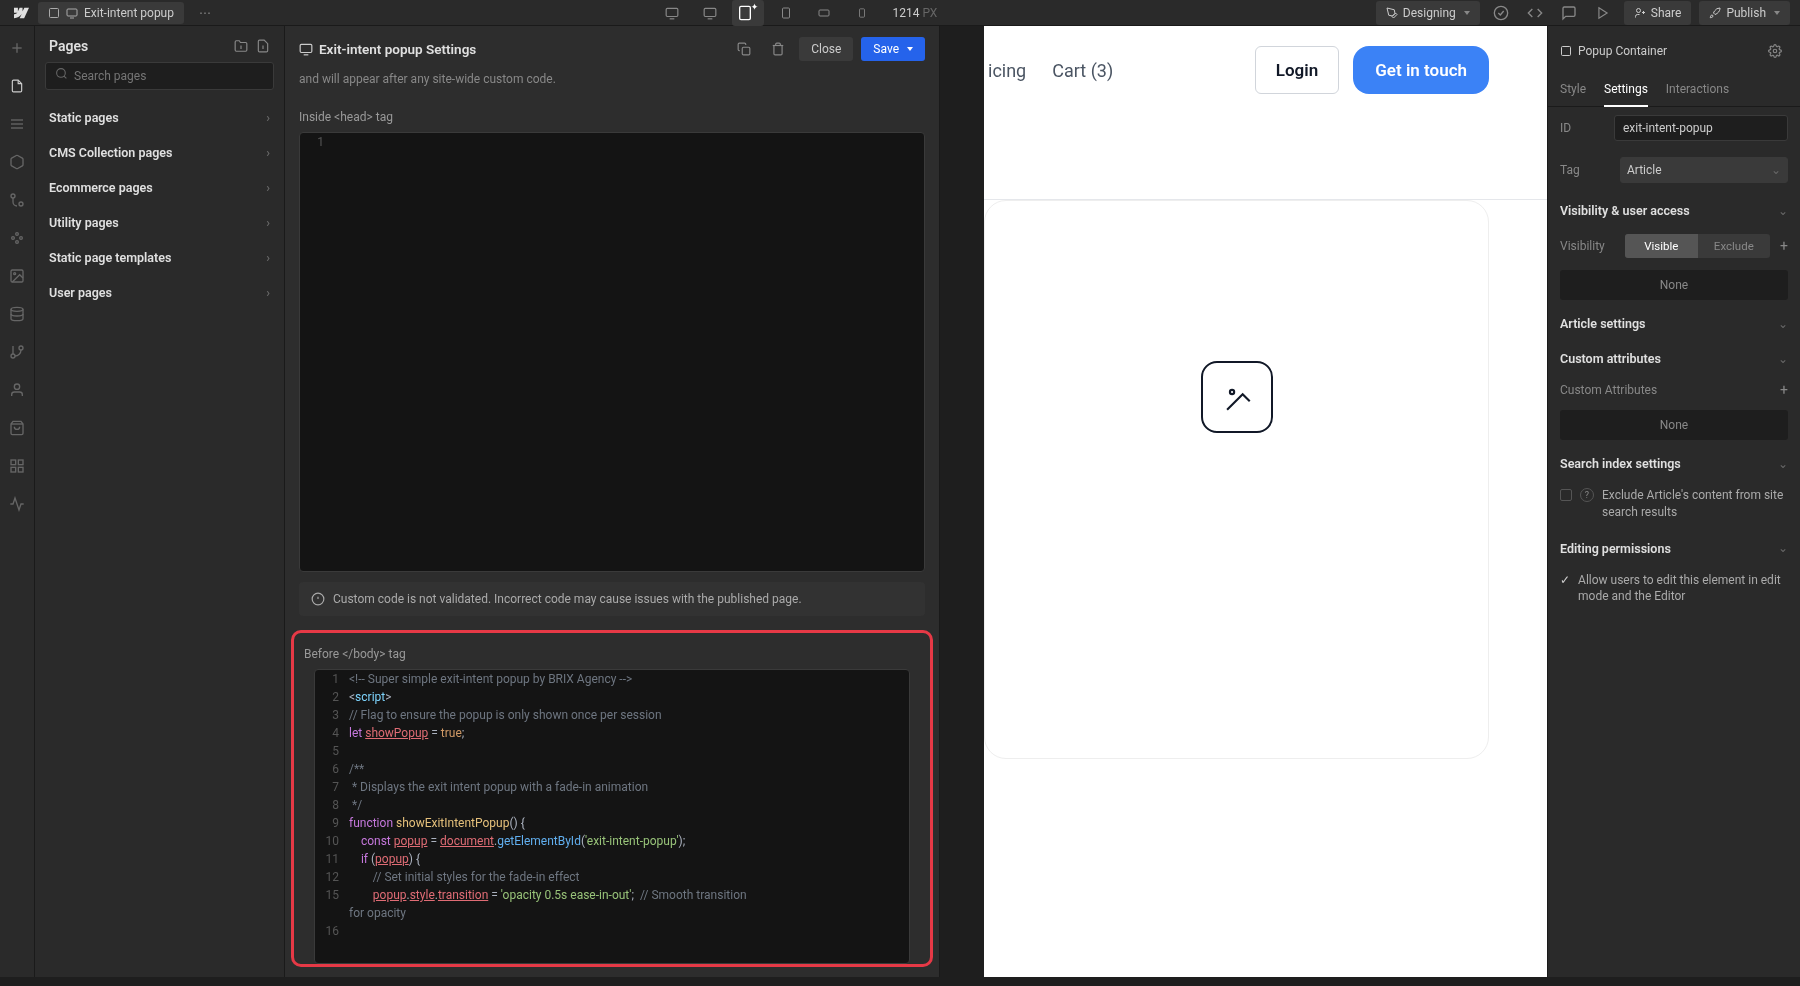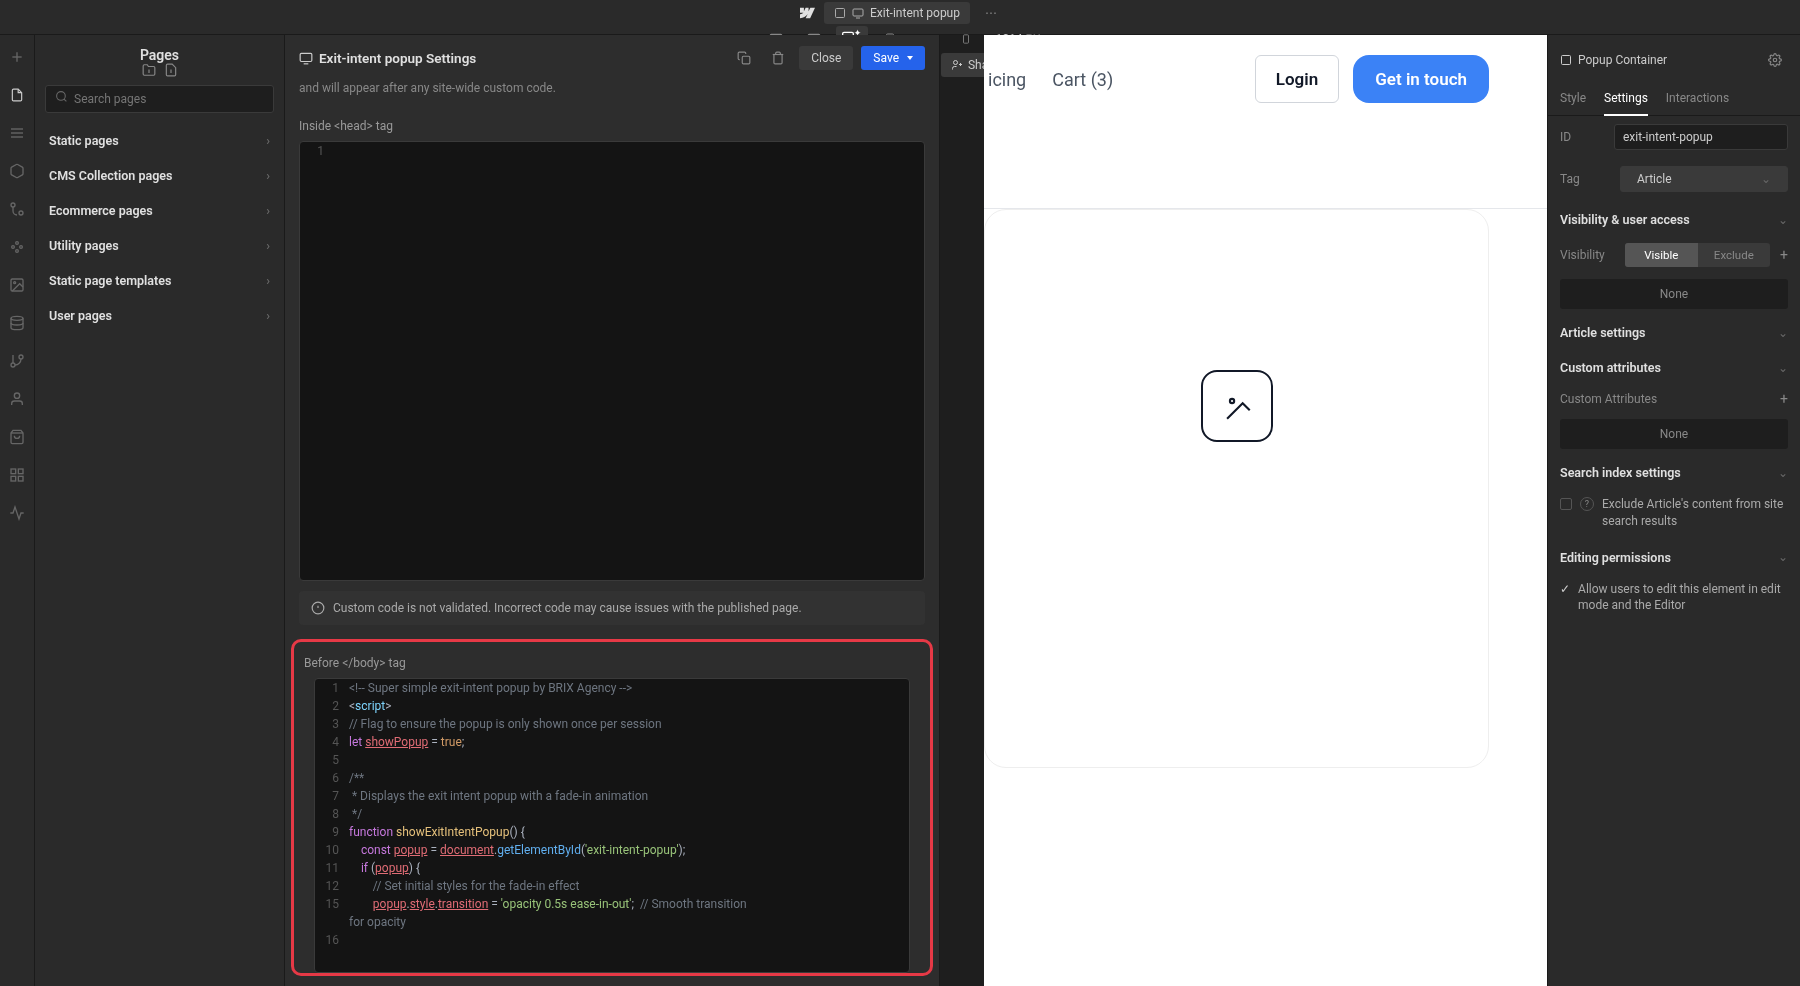--- a/index.html
+++ b/index.html
@@ -1,19 +1,19 @@
 <!DOCTYPE html>
 <html><head>
 <meta charset="utf-8">
 <style>
 * { margin: 0; padding: 0; box-sizing: border-box; font-family: -apple-system, BlinkMacSystemFont, "Segoe UI", Roboto, sans-serif; }
 body { background: #1e1e1e; color: #e0e0e0; font-size: 12px; height: 986px; width: 1800px; overflow: hidden; }
 
 
-.topbar { height: 35px; background: #2a2a2a; border-bottom: 1px solid #1a1a1a; display: flex; align-items: center; padding: 0 10px; justify-content: space-between; flex-direction: column; }
+.topbar { height: 26px; background: #2a2a2a; border-bottom: 1px solid #1a1a1a; display: flex; align-items: center; padding: 0 10px; justify-content: space-between; }
 .topbar-left { display: flex; align-items: center; gap: 8px; }
 .topbar-center { display: flex; align-items: center; gap: 6px; }
 .topbar-right { display: flex; align-items: center; gap: 8px; }
 .wf-logo { width: 20px; height: 20px; display:flex; align-items:center; justify-content:center;}
 .wf-logo svg { fill: #e0e0e0; }
 .page-tab { display: flex; align-items: center; gap: 6px; background: #3a3a3a; padding: 4px 10px; border-radius: 3px; font-size: 12px; color: #ccc;}
 .bp-btn { width: 32px; height: 26px; display: flex; align-items: center; justify-content: center; border-radius: 3px; color: #888; cursor: pointer;}
 .bp-btn.active { background: #3a3a3a; color: #fff; }
 .canvas-width { font-size: 12px; color: #ccc; margin-left: 8px;}
 .canvas-width span { color: #666; }
@@ -24,21 +24,21 @@
 
 .main { display: flex; height: 951px; }
 
 
 .iconbar { width: 35px; background: #2a2a2a; border-right: 1px solid #1a1a1a; display: flex; flex-direction: column; align-items: center; padding-top: 10px; gap: 14px; }
 .iconbar .ib { width: 24px; height: 24px; display:flex; align-items:center; justify-content:center; color: #666; cursor: pointer;}
 .iconbar .ib.active { color: #ccc; }
 
 
 .pages-panel { width: 250px; background: #2a2a2a; border-right: 1px solid #1a1a1a; display: flex; flex-direction: column; }
-.pages-header { display: flex; align-items: center; justify-content: space-between; padding: 12px 14px 8px; flex-direction: column; }
+.pages-header { display: flex; align-items: center; justify-content: space-between; padding: 12px 14px 8px; }
 .pages-header h3 { font-size: 14px; font-weight: 600; color: #e0e0e0; }
 .pages-header-icons { display: flex; gap: 8px; color: #888; }
 .search-wrap { padding: 0 10px 10px; }
 .search-input { width: 100%; background: #1e1e1e; border: 1px solid #3a3a3a; border-radius: 3px; padding: 6px 8px 6px 28px; color: #ccc; font-size: 12px; }
 .search-wrap { position: relative; }
 .search-wrap .si { position: absolute; left: 20px; top: 5px; color: #666; }
 .page-group { padding: 10px 14px; display: flex; align-items: center; justify-content: space-between; font-size: 12.5px; font-weight: 600; color: #e0e0e0; cursor: pointer; }
 .page-group .chev { color: #666; }
 
 
@@ -88,21 +88,21 @@
 .inspector { width: 253px; background: #2a2a2a; border-left: 1px solid #1a1a1a; display: flex; flex-direction: column; font-size: 12px;}
 .insp-header { display: flex; align-items: center; justify-content: space-between; padding: 12px 12px; }
 .insp-header span { display: flex; align-items: center; gap: 6px; color: #ccc;}
 .insp-tabs { display: flex; gap: 18px; padding: 0 12px; border-bottom: 1px solid #1a1a1a; }
 .insp-tab { padding: 6px 0 10px; color: #888; cursor: pointer; font-size: 12px; position: relative;}
 .insp-tab.active { color: #fff; }
 .insp-tab.active::after { content: ''; position: absolute; left: 0; right: 0; bottom: -1px; height: 2px; background: #fff;}
 .insp-row { display: flex; align-items: center; padding: 8px 12px; gap: 10px;}
 .insp-row label { width: 50px; color: #888; font-size: 12px;}
 .insp-input { flex: 1; background: #1e1e1e; border: 1px solid #3a3a3a; border-radius: 3px; padding: 5px 8px; color: #ccc; font-size: 12px;}
-.insp-select { flex: 1; background: #3a3a3a; border: 1px solid #3a3a3a; border-radius: 3px; padding: 5px 16px; color: #ccc; font-size: 12px; display:flex; justify-content:space-between; align-items:center;}
+.insp-select { flex: 1; background: #3a3a3a; border: 1px solid #3a3a3a; border-radius: 3px; padding: 5px 6px; color: #ccc; font-size: 12px; display:flex; justify-content:space-between; align-items:center;}
 .insp-section { padding: 12px 12px 8px; display: flex; align-items: center; justify-content: space-between;}
 .insp-section h4 { font-size: 12.5px; font-weight: 600; color: #e0e0e0;}
 .seg { display: flex; background: #3a3a3a; border-radius: 3px; overflow: hidden; flex:1;}
 .seg div { flex:1; text-align:center; padding: 5px 0; color: #888; cursor:pointer; font-size:11.5px;}
 .seg div.on { background: #555; color: #fff;}
 .none-box { margin: 4px 12px; background: #1e1e1e; border-radius: 3px; padding: 8px; text-align: center; color: #888; font-size: 12px;}
 .insp-check { display: flex; gap: 8px; padding: 8px 12px; align-items: flex-start;}
 .insp-check .cb { width: 12px; height: 12px; border: 1px solid #555; border-radius: 2px; margin-top: 2px; flex-shrink:0;}
 .insp-check .txt { color: #aaa; font-size: 12px; line-height: 1.4;}
 .insp-check .helper { width: 14px; height: 14px; border: 1px solid #555; border-radius: 50%; display:flex;align-items:center;justify-content:center; font-size:9px; color:#888; margin-top:1px; flex-shrink:0;}

